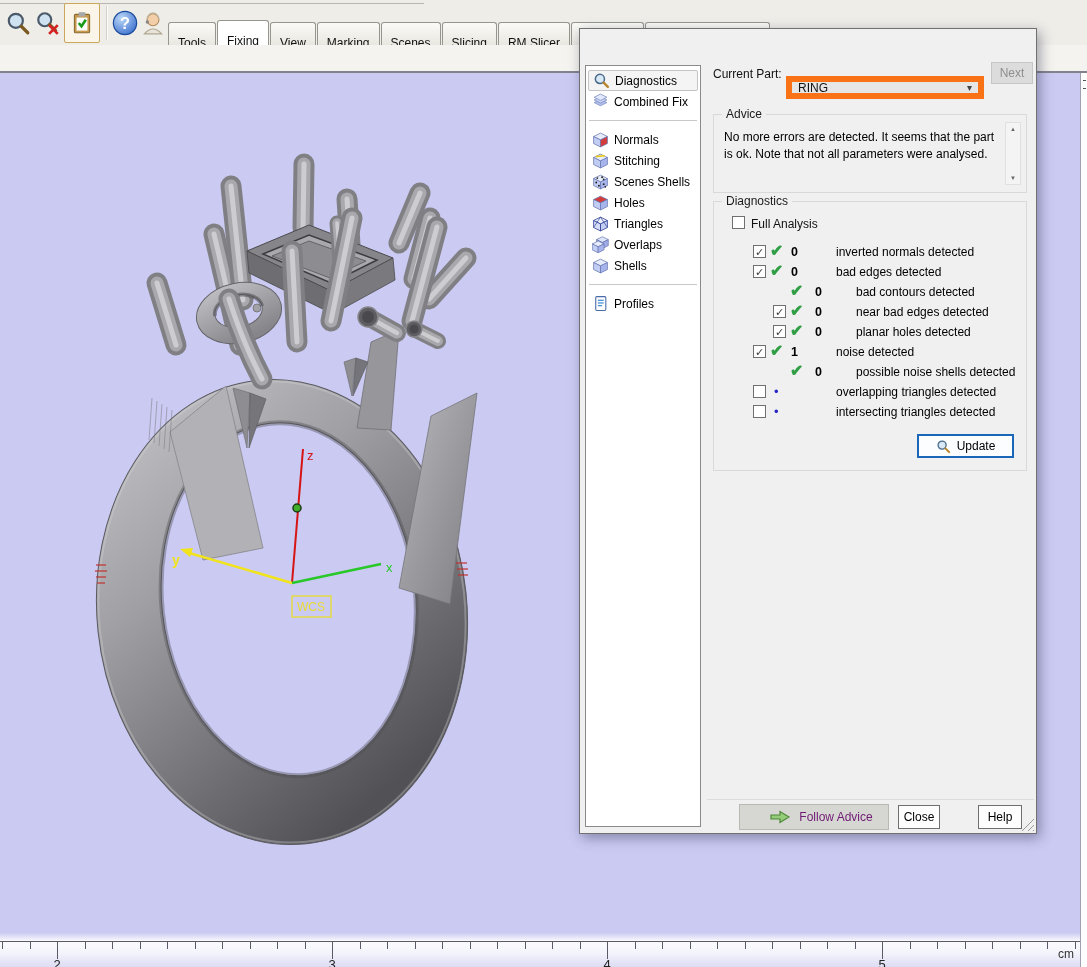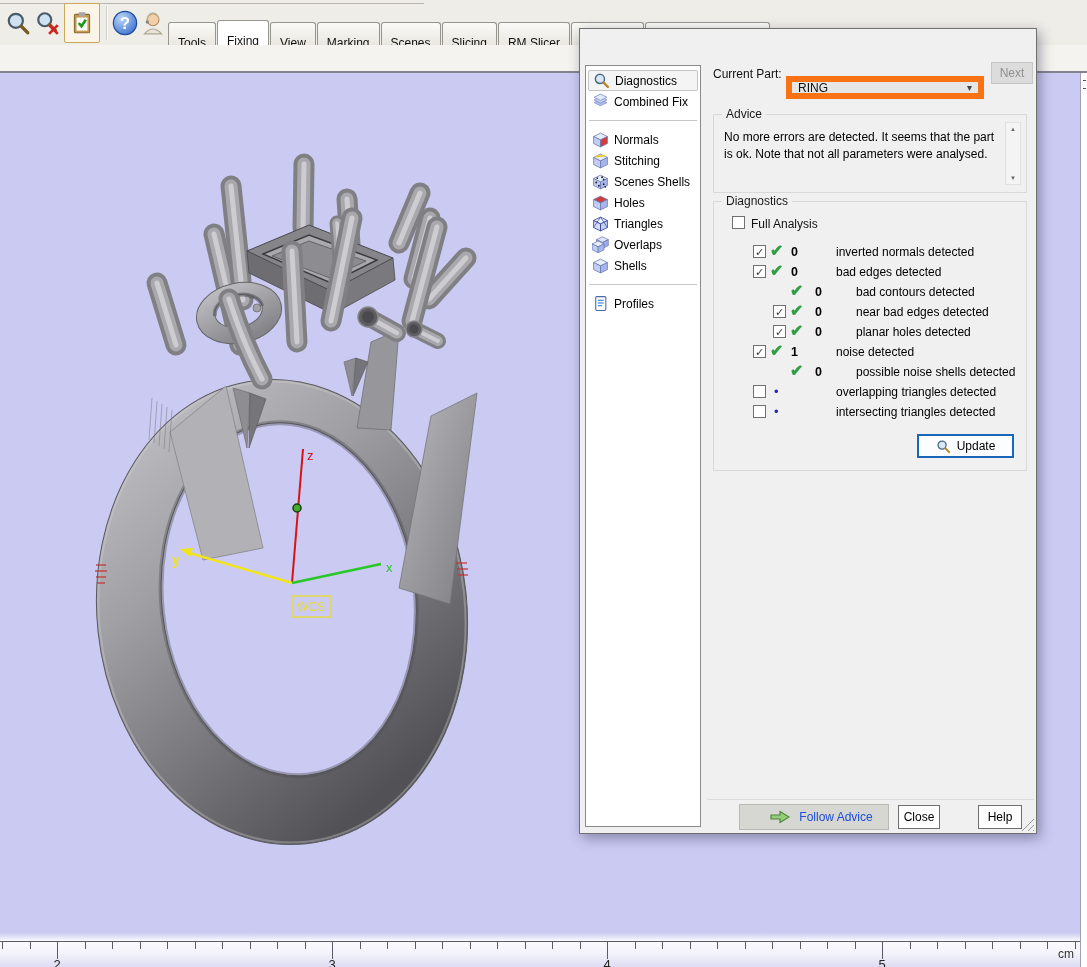--- a/index.html
+++ b/index.html
@@ -74,21 +74,21 @@
   .mark.ok { color:#2f9e44; font-weight:bold; font-size:16px; }
   .mark.dot { color:#2626c8; font-size:13px; left:60px !important; top:2px; }
   .diag-row .cnt { position:absolute; left:77px; top:3px; font-weight:bold; font-size:12.5px; color:#000; }
   .diag-row.i1 .cnt { left:101px; }
   .diag-row .lbl { position:absolute; left:122px; top:3px; white-space:nowrap; color:#000; }
   .diag-row.i1 .lbl { left:142px; }
   .update-btn { position:absolute; left:203px; top:232px; width:97px; height:24px; background:#fcfdff; border:2px solid #1a66b8; display:flex; align-items:center; justify-content:center; gap:6px; font-size:12px; color:#000; }
 
   .footer-line { position:absolute; left:127px; top:770px; width:327px; height:1px; background:#dcdcdc; }
   .btn { position:absolute; background:#fdfdfd; border:1px solid #6f6f6f; font-size:12px; color:#000; display:flex; align-items:center; justify-content:center; }
-  .fa-btn { left:159px; top:775px; width:150px; height:26px; background:#d6d6d2; border:1px solid #b9b9b3; color:#1d4ed8; gap:8px;padding-left:14px; }
+  .fa-btn { left:159px; top:775px; width:150px; height:26px; background:#d6d6d2; border:1px solid #b9b9b3; color:#701a75; gap:8px;padding-left:14px; }
   .close-btn { left:318px; top:776px; width:42px; height:24px; }
   .help-btn { left:398px; top:776px; width:44px; height:24px; }
   .grip { position:absolute; right:2px; bottom:2px; width:14px; height:14px; background:repeating-linear-gradient(135deg, transparent 0 3px, #9a9a9a 3px 4px); clip-path:polygon(100% 0, 100% 100%, 0 100%); }
 </style>
 </head>
 <body>
 
 <div id="screen">
 
   <div class="viewport">

